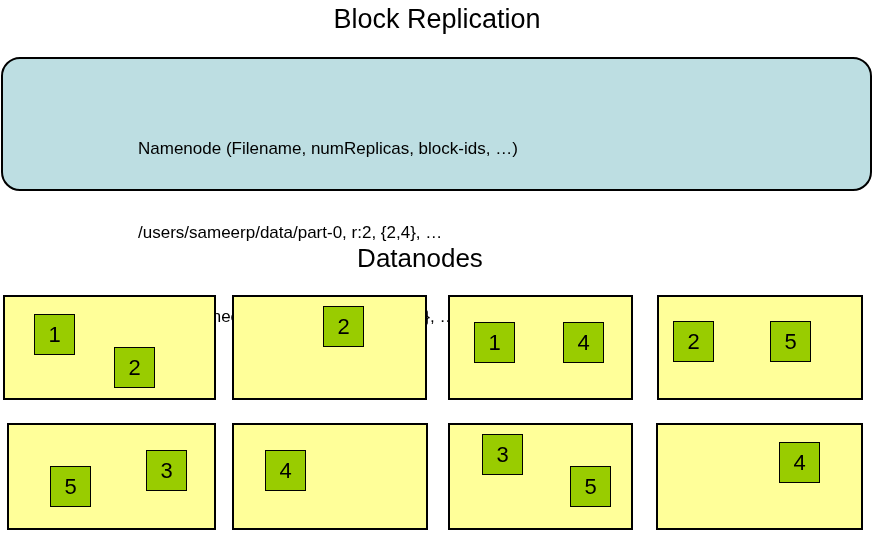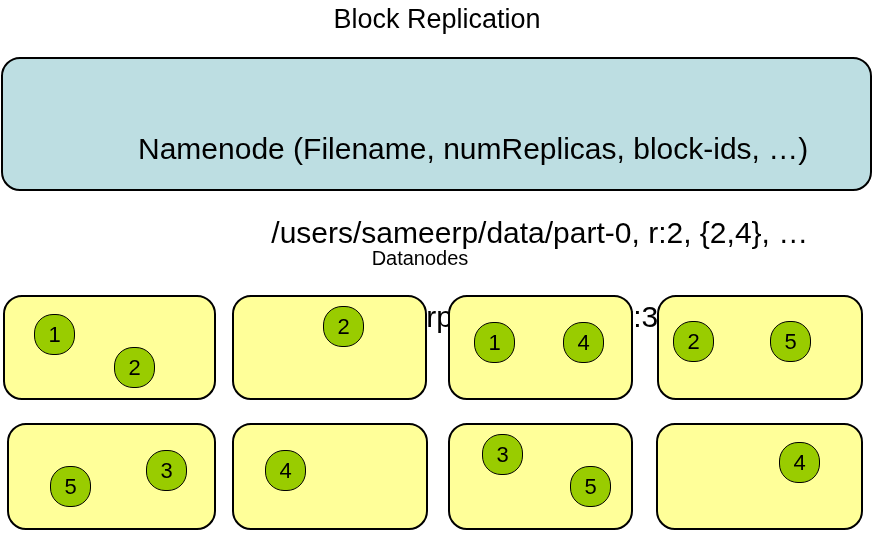--- a/index.html
+++ b/index.html
@@ -1,15 +1,15 @@
 <!DOCTYPE html>
 <html style="--nn-fill: #BDDEE2; --dn-fill: #FFFF99; --blk-fill: #99CC00;"><head>
 <meta charset="utf-8">
 <style>
-  * { margin: 0; padding: 0; box-sizing: border-box; border-radius: 19px; }
+  * { margin: 0; padding: 0; box-sizing: border-box; }
   html, body { background: #ffffff; }
   body {
     width: 874px; height: 536px;
     position: relative; overflow: hidden;
     font-family: "Liberation Sans", "DejaVu Sans", sans-serif;
     color: #000000;
   }
   .canvas { position: absolute; inset: 0; }
 
   .diagram-title {
@@ -21,29 +21,28 @@
 
   .namenode-box {
     position: absolute; left: 1px; top: 57px;
     width: 871px; height: 134px;
     background: var(--nn-fill, #BDDEE2);
     border: 2px solid #000;
     border-radius: 19px;
   }
   .namenode-text {
     position: absolute; left: 135px; top: 20px;
-    font-size: 30px; line-height: 28px;
+    font-size: 17px; line-height: 28px;
     white-space: pre;
-    text-align: right;
   }
 
   .datanodes-label {
     position: absolute; top: 243px; left: 0; width: 840px;
     text-align: center;
-    font-size: 20px; line-height: 30px;
+    font-size: 26px; line-height: 30px;
   }
 
   .datanode {
     position: absolute;
     background: var(--dn-fill, #FFFF99);
     border: 2px solid #000;
   }
   .block {
     position: absolute;
     width: 41px; height: 41px;

